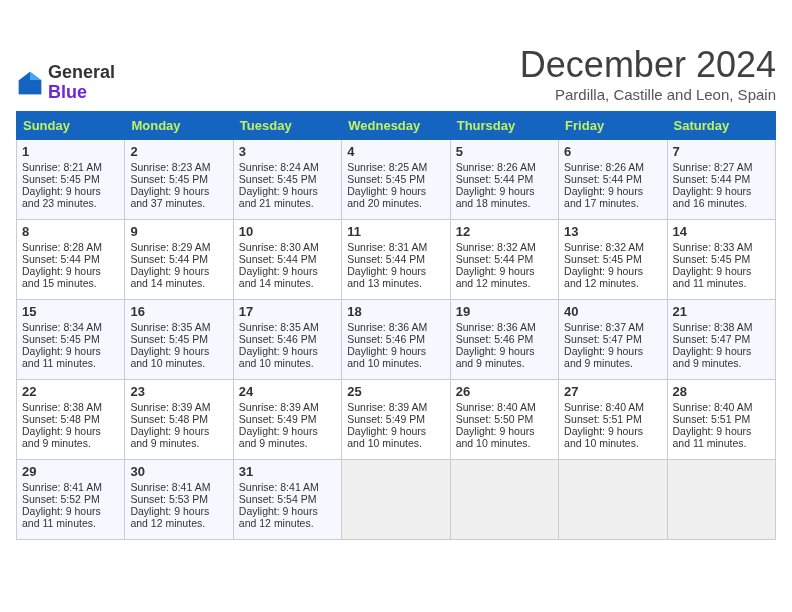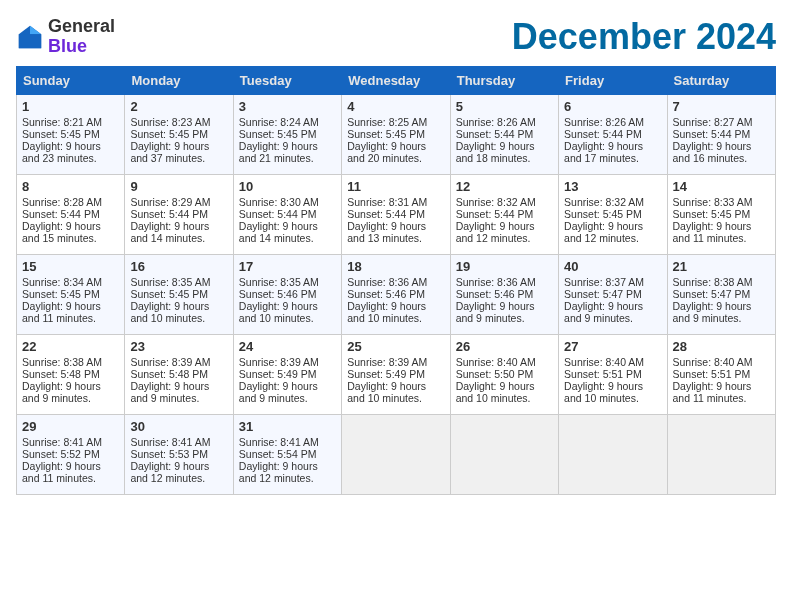--- a/index.html
+++ b/index.html
@@ -6,22 +6,23 @@
     body {
       font-family: Arial, sans-serif;
       background: #fff;
       width: 792px;
       min-height: 612px;
       padding: 16px;
     }
     .header-area {
       display: flex;
       justify-content: space-between;
-      align-items: center;
+      align-items: flex-end;
       margin-bottom: 8px;
+      margin-top: 28px;
     }
     .logo {
       display: flex;
       align-items: center;
       gap: 4px;
     }
     .logo-text {
       font-size: 18px;
       font-weight: bold;
       line-height: 1.1;
@@ -30,35 +31,35 @@
     .logo-text .blue { color: #6d28d9; }
     .logo-icon {
       width: 28px;
       height: 28px;
     }
     .title-area {
       text-align: right;
     }
     .month-title {
       font-size: 36px;
-      font-weight: bold;
-      color: #0369a1;
+      font-weight: normal;
+      color: #404040;
     }
     .location {
       font-size: 15px;
       color: #555;
     }
     table {
       width: 100%;
       border-collapse: collapse;
       table-layout: fixed;
     }
     thead tr th {
       background-color: #1565c0;
-      color: #e5e5e5;
+      color: #bef264;
       text-align: left;
       padding: 6px 6px;
       font-size: 13px;
       font-weight: bold;
       border: 1px solid #1565c0;
     }
     tbody tr td {
       border: 1px solid #ccc;
       vertical-align: top;
       padding: 4px 5px;
@@ -93,20 +94,21 @@
       <polygon points="20,4 36,16 20,16" fill="#42a5f5"></polygon>
       <rect x="4" y="16" width="32" height="20" fill="#1565c0"></rect>
     </svg>
     <div class="logo-text">
       <span class="general">General</span><br>
       <span class="blue">Blue</span>
     </div>
   </div>
   <div class="title-area">
     <div class="month-title">December 2024</div>
+    <div class="location">Pardilla, Castille and Leon, Spain</div>
   </div>
 </div>
 
 <table>
   <thead>
     <tr id="weekday-header">
         <th>Sunday</th>
         <th>Monday</th>
         <th>Tuesday</th>
         <th>Wednesday</th>

